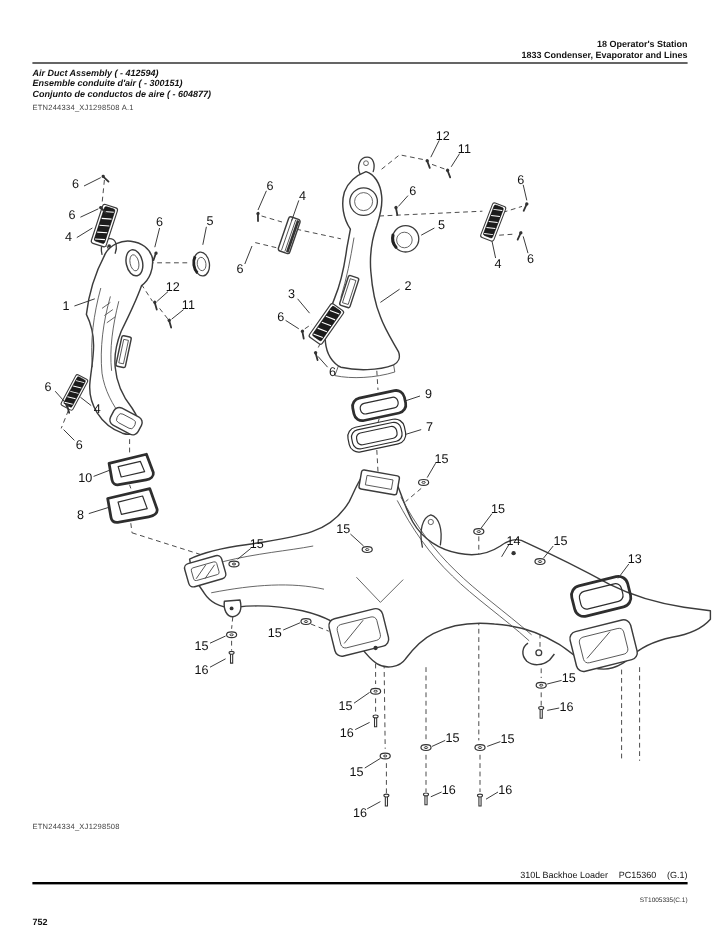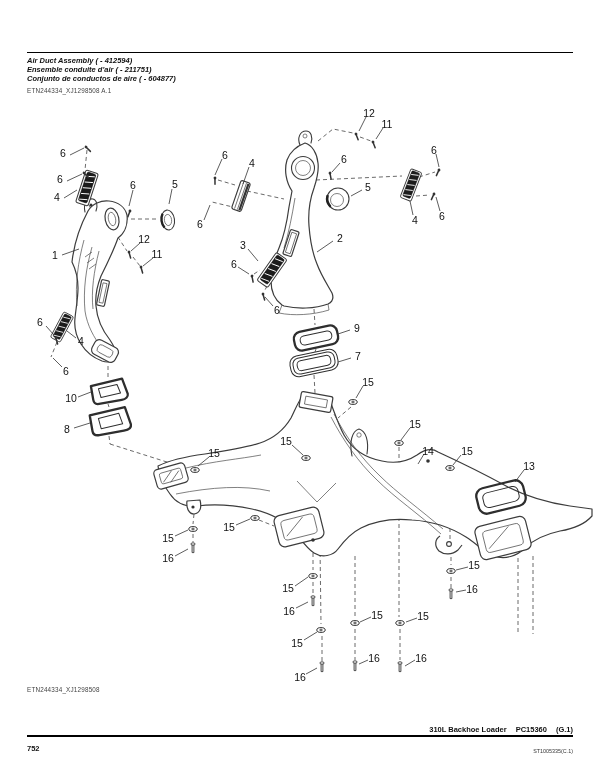--- a/index.html
+++ b/index.html
@@ -5,47 +5,51 @@
   html,body{margin:0;padding:0;background:#fff;}
   .page{position:relative;width:600px;height:776px;background:#fff;overflow:hidden;
         font-family:"Liberation Sans","DejaVu Sans",sans-serif;color:#111;}
   .hdr-right{position:absolute;top:32px;right:27px;text-align:right;
              font-size:7.5px;font-weight:bold;line-height:9px;color:#111;}
   .rule-top{position:absolute;top:52px;left:27px;right:27px;height:1.2px;background:#000;}
   .title-block{position:absolute;top:57px;left:27px;font-size:7.5px;font-weight:bold;line-height:8.8px;font-style:italic;}
   .fig-ref-top{position:absolute;top:87px;left:27px;font-size:6.3px;color:#444;letter-spacing:.2px;}
   .fig-ref-bottom{position:absolute;top:686px;left:27px;font-size:6.3px;color:#444;letter-spacing:.2px;}
   .rule-bottom{position:absolute;top:735px;left:27px;right:27px;height:1.6px;background:#000;}
-  .page-num{position:absolute;top:744px;left:27px;font-size:7.5px;font-weight:bold;}
-  .footer-right{position:absolute;top:725px;right:27px;font-size:7.5px;font-weight:bold;text-align:right;}
+  .page-num{position:absolute;top:764px;left:27px;font-size:7.5px;font-weight:bold;}
+  .footer-right{position:absolute;top:725px;right:27px;font-size:7.5px;font-weight:normal;text-align:right;}
   .footer-right span{margin-left:9px;}
   .footer-sub{position:absolute;top:748px;right:27px;font-size:5.4px;color:#333;}
   svg.diagram{position:absolute;left:0;top:100px;width:600px;height:600px;}
   svg .ln{fill:none;stroke:#3c3c3c;stroke-width:1.1;stroke-linecap:round;stroke-linejoin:round;}
   svg .part{fill:#fff;stroke:#3c3c3c;stroke-width:1.2;stroke-linejoin:round;}
   svg .thin{fill:none;stroke:#4a4a4a;stroke-width:.7;}
   svg .leader{fill:none;stroke:#333;stroke-width:.8;}
   svg .dash{fill:none;stroke:#444;stroke-width:.8;stroke-dasharray:4 3;}
   svg .g2{fill:none;stroke:#2e2e2e;stroke-width:2.3;stroke-linejoin:round;}
   svg .g1{fill:none;stroke:#2e2e2e;stroke-width:1;stroke-linejoin:round;}
   svg .dark{fill:#1c1c1c;stroke:#000;stroke-width:.5;}
   svg .hatch{stroke:#fff;stroke-width:.9;}
   svg .callout{font-family:"Liberation Sans","DejaVu Sans",sans-serif;font-size:10.5px;
                fill:#111;text-anchor:middle;}
 </style>
 </head>
 <body>
 
 <div class="page">
 
+  <div class="hdr-right">
+    <div>18 Operator's Station</div>
+    <div>1833 Condenser, Evaporator and Lines</div>
+  </div>
   <div class="rule-top"></div>
 
   <div class="title-block">
     <div>Air Duct Assembly ( - 412594)</div>
-    <div>Ensemble conduite d'air ( - 211751)</div>
+    <div>Ensemble conduite d'air ( - 300151)</div>
     <div>Conjunto de conductos de aire ( - 604877)</div>
   </div>
 
   <div class="fig-ref-top">ETN244334_XJ1298508 A.1</div>
 
   <svg class="diagram" viewBox="0 100 600 600" xmlns="http://www.w3.org/2000/svg">
     <defs>
       <g id="scr">
         <circle cx="0" cy="0" r="1.4" fill="#333"></circle>
         <path d="M0.6,0.4 L5.4,3.1" stroke="#333" stroke-width="1.5" stroke-linecap="round" fill="none"></path>

